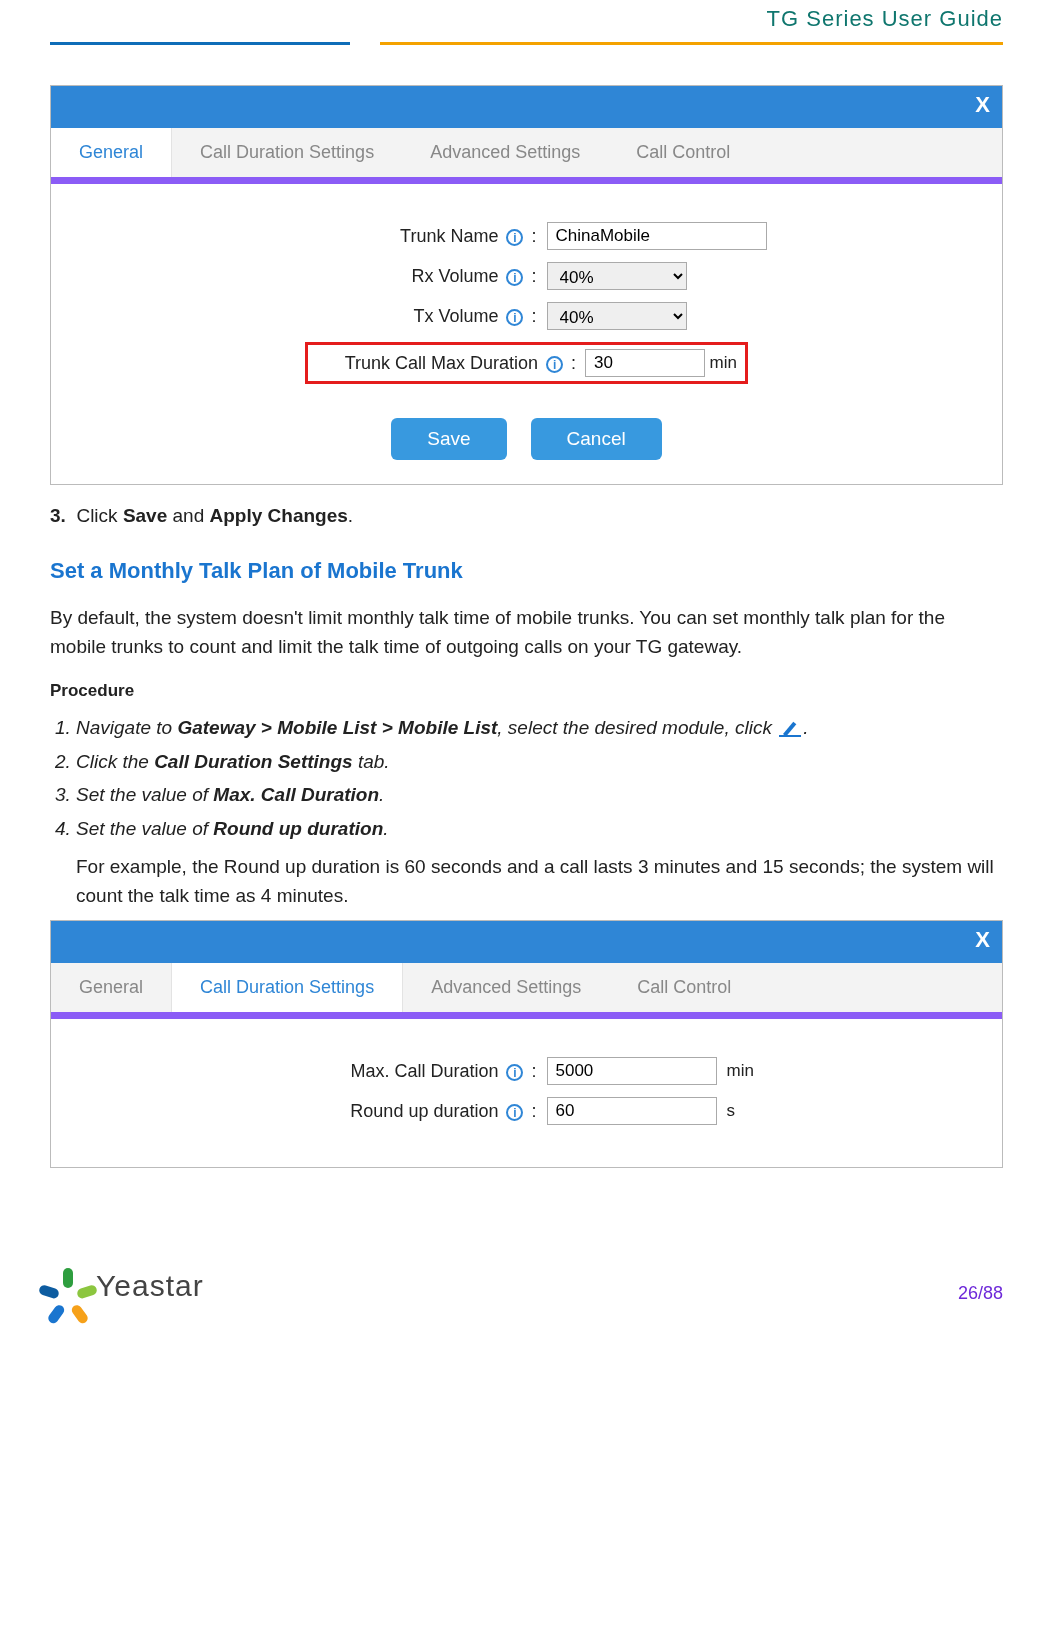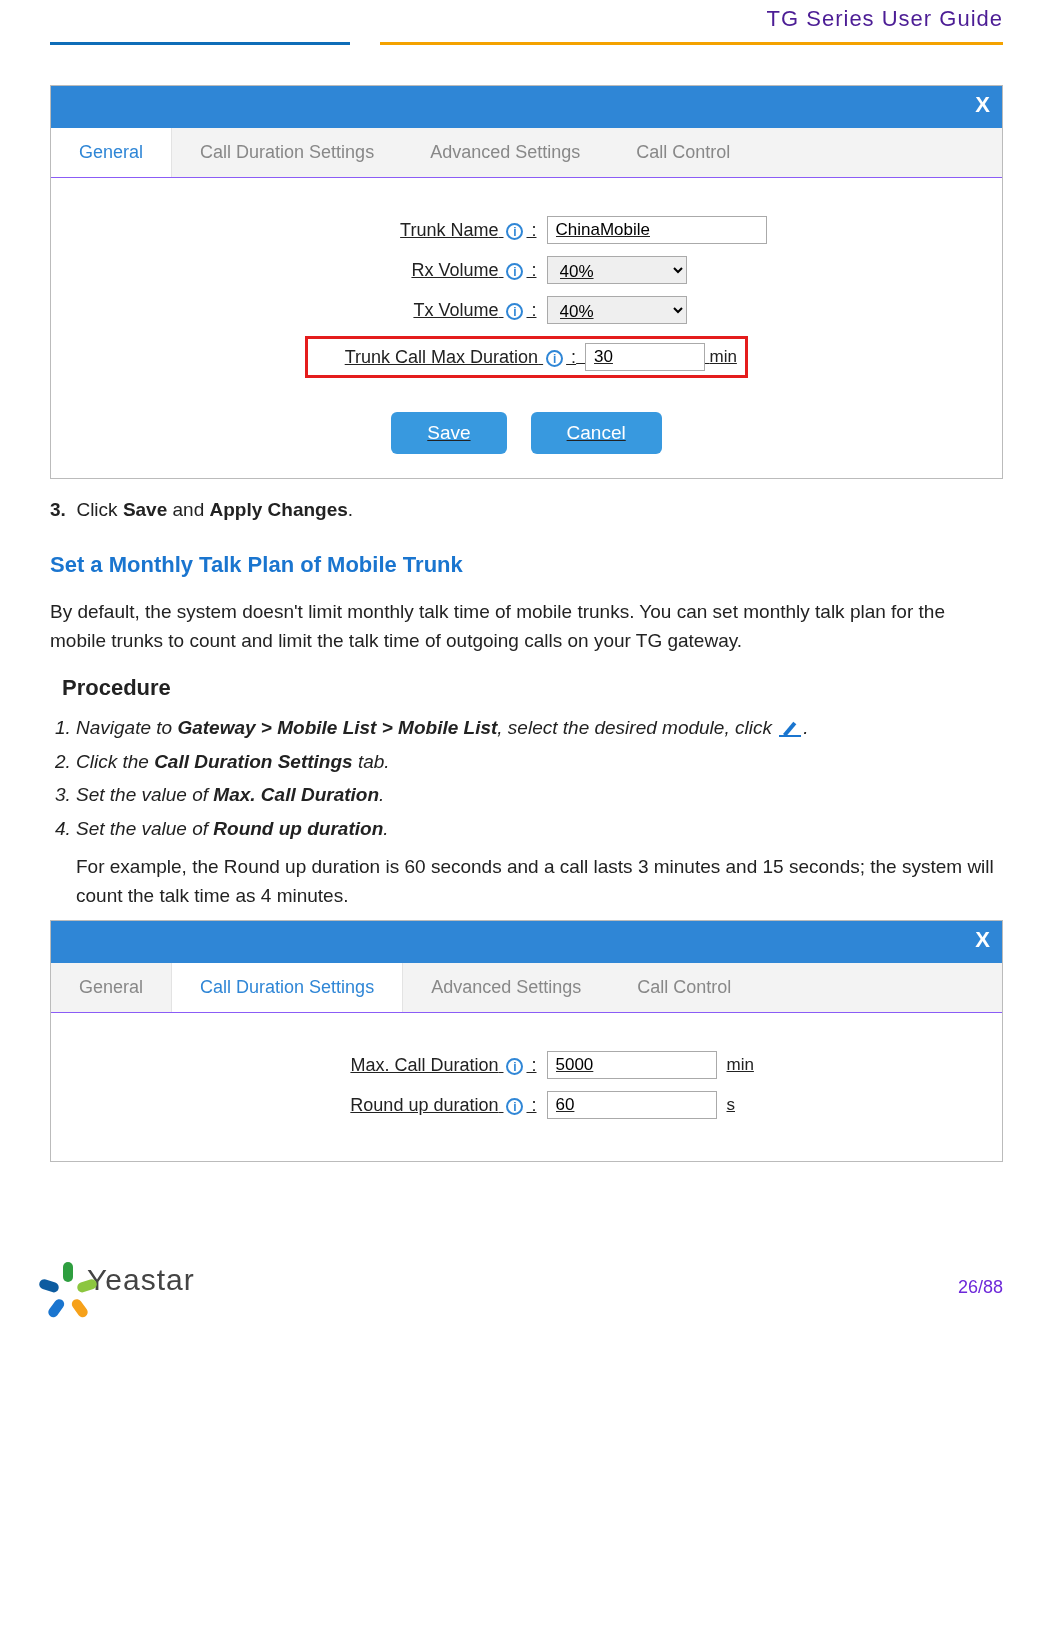--- a/index.html
+++ b/index.html
@@ -19,21 +19,21 @@
   }
   .top-rule {
     height: 3px;
     flex: 0 0 300px;
   }
   .top-rule.blue { background: #0f6db8; }
   .top-rule.gap  { background: transparent; flex: 0 0 30px; }
   .top-rule.orange { background: #f4a200; flex: 1; }
   .doc-title {
     text-align: right;
-    color: #4c1d95;
+    color: #0f766e;
     font-size: 22px;
     letter-spacing: 1px;
     margin: 6px 0 10px 0;
   }
   
   .panel {
     border: 1px solid #bbb;
     margin: 40px 0 14px 0;
   }
   .panel-headbar {
@@ -46,37 +46,36 @@
     right: 12px;
     top: 6px;
     color: #fff;
     font-size: 22px;
     font-weight: bold;
     cursor: pointer;
   }
   .tabstrip {
     display: flex;
     background: #f3f3f3;
-    border-bottom: 1px solid #8b5cf6;
+    border-bottom: 7px solid #8b5cf6;
   }
   .tabstrip .tab {
     padding: 14px 28px;
     font-size: 18px;
     color: #888;
     cursor: pointer;
     white-space: nowrap;
   }
   .tabstrip .tab.active {
     background: #fff;
     color: #2f86d6;
     border-right: 1px solid #e3e3e3;
   }
   .panel-body {
     padding: 26px 20px 10px 20px;
-    text-decoration: underline;
   }
   .row {
     display: flex;
     align-items: center;
     justify-content: center;
     margin: 12px 0;
     gap: 10px;
   }
   .row .lbl {
     width: 370px;
@@ -144,23 +143,23 @@
     font-size: 22px;
     font-weight: bold;
     margin: 28px 0 20px 0;
   }
   .para {
     font-size: 19px;
     line-height: 1.5;
     margin: 12px 0 20px 0;
   }
   .proc-head {
-    font-size: 22px;
+    font-size: 17px;
     font-weight: bold;
-    margin: 8px 0 12px 12px;
+    margin: 8px 0 12px 0;
   }
   .step-sub {
     font-size: 19px;
     line-height: 1.5;
     margin: 4px 0 10px 26px;
   }
   .edit-icon {
     display: inline-block;
     width: 26px;
     height: 18px;
@@ -186,21 +185,21 @@
   
   .footer {
     display: flex;
     justify-content: space-between;
     align-items: flex-end;
     margin-top: 100px;
   }
   .logo {
     display: flex;
     align-items: center;
-    gap: 1px;
+    gap: 10px;
   }
   .logo-mark {
     position: relative;
     width: 36px;
     height: 36px;
   }
   .petal {
     position: absolute;
     width: 10px;
     height: 20px;

